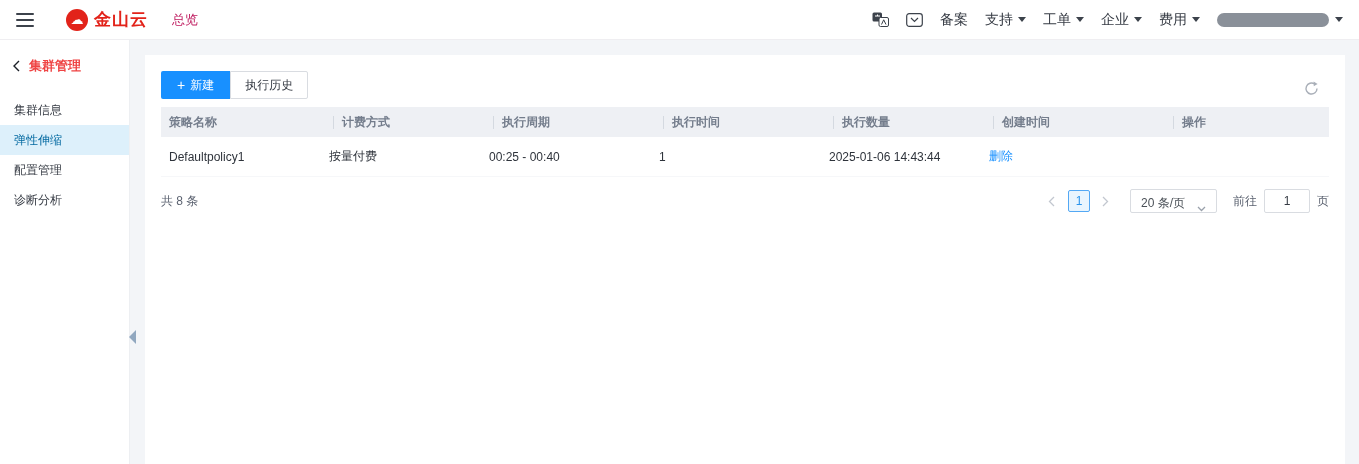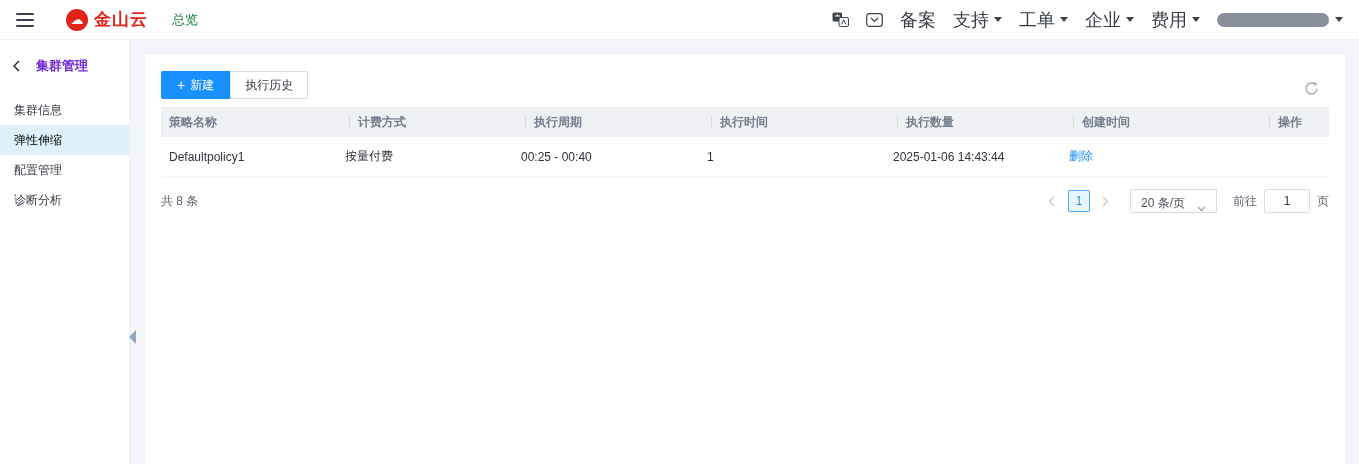--- a/index.html
+++ b/index.html
@@ -15,41 +15,41 @@
     display:flex; align-items:center; padding:0 16px;
   }
   .hamburger { width:18px; display:flex; flex-direction:column; gap:4px; cursor:pointer; }
   .hamburger span { display:block; height:2px; background:#3c424b; border-radius:1px; }
   .brand { display:flex; align-items:center; gap:6px; margin-left:32px; cursor:pointer; }
   .logo-circle {
     width:22px; height:22px; border-radius:50%; background:#e2231a; color:#fff;
     display:flex; align-items:center; justify-content:center; font-size:13px; line-height:1;
   }
   .brand-text { color:#e2231a; font-weight:bold; font-size:17px; letter-spacing:1px; }
-  .overview { margin-left:24px; font-size:13px; color:#15803d; cursor:pointer; }
+  .overview { margin-left:24px; font-size:13px; color:#be185d; cursor:pointer; }
   .topbar-right { margin-left:auto; display:flex; align-items:center; gap:17px; }
   .search {
     width:186px; height:24px; background:#f5f6f8; border:1px solid #eceef1; border-radius:2px;
     display:flex; align-items:center; padding:0 8px; gap:6px; margin-right:4px;
   }
   .search input { border:none; outline:none; background:transparent; font-size:12px; color:#333; width:100%; }
   .search input::placeholder { color:#b3b9c2; }
   .tb-icon { display:flex; align-items:center; cursor:pointer; }
-  .menu-item { font-size:18px; color:#363b44; display:flex; align-items:center; gap:5px; cursor:pointer; white-space:nowrap; }
+  .menu-item { font-size:14px; color:#363b44; display:flex; align-items:center; gap:5px; cursor:pointer; white-space:nowrap; }
   .caret-down { width:0; height:0; border-left:4px solid transparent; border-right:4px solid transparent; border-top:5px solid #3c424b; }
   .account { display:flex; align-items:center; gap:6px; cursor:pointer; }
   .account-pill { width:112px; height:14px; border-radius:7px; background:#8a9099; }
 
   
   .layout { display:flex; height:424px; }
   .sidebar { width:130px; background:#fff; border-right:1px solid #edeff2; position:relative; flex-shrink:0; }
-  .sidebar-title { display:flex; align-items:center; gap:16px; padding:17px 0 10px 12px; font-size:13px; font-weight:bold; color:#6d28d9; cursor:pointer; }
+  .sidebar-title { display:flex; align-items:center; gap:9px; padding:17px 0 10px 12px; font-size:13px; font-weight:bold; color:#ef4444; cursor:pointer; }
   .side-list { margin-top:10px; }
   .side-item { height:30px; display:flex; align-items:center; padding-left:14px; font-size:12px; color:#363b44; cursor:pointer; }
-  .side-item.active { background:#ddf0fb; color:#000000;align-items:center; }
+  .side-item.active { background:#ddf0fb; color:#0369a1;align-items:center; }
   .collapse-handle {
     position:absolute; right:-7px; top:290px; width:0; height:0; cursor:pointer;
     border-top:7px solid transparent; border-bottom:7px solid transparent; border-right:7px solid #91a8c0;
   }
 
   .main { flex:1; padding:15px 14px 0 15px; }
   .card { background:#fff; height:100%; padding:16px 16px 0; position:relative; }
 
   
   .toolbar { display:flex; align-items:center; }
@@ -60,21 +60,21 @@
   }
   .btn-create .plus { font-size:14px; line-height:1; }
   .btn-history {
     height:28px; background:#fff; border:1px solid #d9dce1; border-radius:0 2px 2px 0;
     padding:0 14px; font-size:12px; color:#363b44; cursor:pointer; font-family:inherit;
   }
   .refresh-btn { position:absolute; top:26px; right:26px; cursor:pointer; display:flex; }
 
   
   .tbl { margin-top:8px; }
-  .tbl-grid { display:grid; grid-template-columns:160px 160px 170px 170px 160px 180px auto;gap:16px; }
+  .tbl-grid { display:grid; grid-template-columns:160px 160px 170px 170px 160px 180px auto; }
   .thead { background:#eef0f4; height:30px; align-items:center; font-size:12px; color:#747d8c; font-weight:bold; }
   .th { display:flex; align-items:center; height:100%; padding-left:8px; }
   .th:not(:first-child) { padding-left:12px; }
   .th:not(:first-child)::before { content:""; width:1px; height:13px; background:#d4d9e0; margin-right:8px; }
   .trow { height:40px; align-items:center; font-size:12px; color:#2e333b; border-bottom:1px solid #f6f7f9; }
   .td { padding-left:8px; }
   .link { color:#1890ff; cursor:pointer; }
 
   
   .pagination { display:flex; align-items:center; margin-top:12px; font-size:12px; color:#5b6270; }

